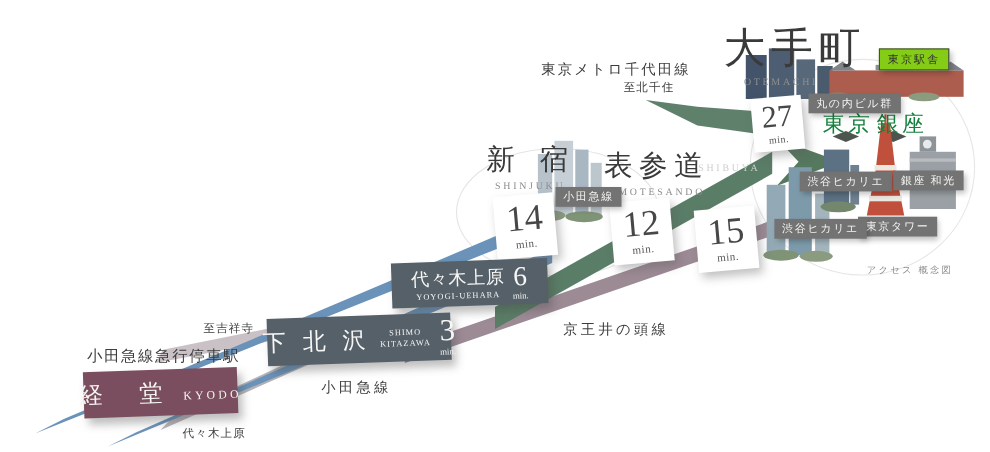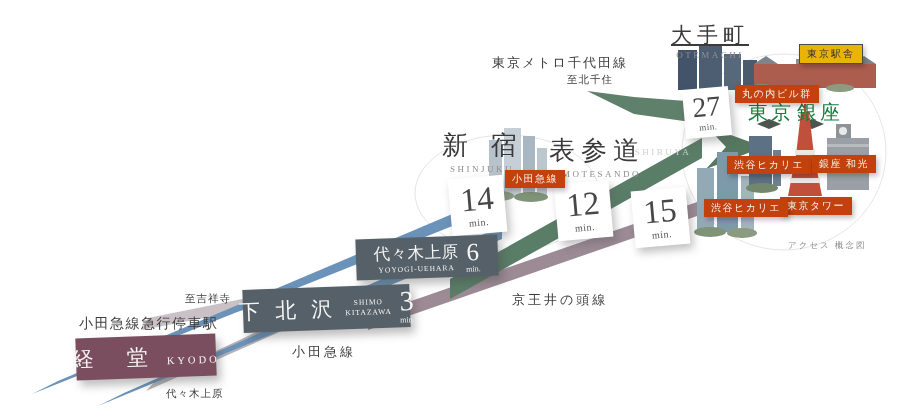--- a/index.html
+++ b/index.html
@@ -5,21 +5,21 @@
   html,body{margin:0;padding:0;background:#fff;}
   .stage{position:relative;width:900px;height:411px;background:#ffffff;overflow:hidden;
          font-family:"Liberation Serif","DejaVu Serif",serif;color:#3c3c3c;}
   .abs{position:absolute;}
   svg{position:absolute;left:0;top:0;}
 
   
   .place{text-align:center;}
   .place .kanji{font-size:26px;letter-spacing:8px;color:#3a3a3a;white-space:nowrap;line-height:1.1;}
   .place .romaji{font-size:9px;letter-spacing:2.5px;color:#8e8e8e;margin-top:3px;white-space:nowrap;}
-  .otemachi .kanji{font-size:21px;letter-spacing:5px;text-decoration:underline;}
+  .otemachi .kanji{font-size:38px;letter-spacing:5px;}
   .subplace{font-size:20px;letter-spacing:3px;color:#15803d;white-space:nowrap;}
 
   
   .minbox{background:#ffffff;box-shadow:3px 5px 9px rgba(90,90,90,.38);
           display:flex;flex-direction:column;align-items:center;justify-content:center;
           transform:rotate(-5deg);z-index:3;}
   .minbox .num{font-size:33px;line-height:1;color:#474747;}
   .minbox .unit{font-size:10px;color:#555;margin-top:1px;letter-spacing:.5px;}
   .minbox.small .num{font-size:28px;}
   .minbox.small .unit{font-size:9px;}
@@ -30,23 +30,23 @@
   .slab .sname{letter-spacing:5px;white-space:nowrap;}
   .slab .sromaji{font-size:7.5px;letter-spacing:1px;line-height:1.3;text-align:center;white-space:nowrap;}
   .slab .smin{display:flex;flex-direction:column;align-items:center;line-height:1;}
   .slab .smin .num{font-size:28px;}
   .slab .smin .unit{font-size:8px;margin-top:1px;}
   .slab.kyodo{background:#7a4e5e;}
   .slab.kyodo .sname{font-size:21px;letter-spacing:14px;}
   .slab.kyodo .sromaji{font-size:10.5px;letter-spacing:3px;margin-top:8px;}
 
   
-  .tag{background:#c2410c;color:#f4f4f2;font-size:10px;letter-spacing:1.5px;
+  .tag{background:#737373;color:#f4f4f2;font-size:10px;letter-spacing:1.5px;
        padding:2px 7px;white-space:nowrap;box-shadow:2px 3px 5px rgba(0,0,0,.25);z-index:4;}
-  .tag.outline{background:#eab308;color:#333;border:1px solid #4a4a4a;letter-spacing:2px;}
+  .tag.outline{background:#84cc16;color:#333;border:1px solid #4a4a4a;letter-spacing:2px;}
 
   .note{font-size:13px;letter-spacing:2px;color:#3d3d3d;white-space:nowrap;z-index:2;}
   .note.small{font-size:10.5px;letter-spacing:1px;}
   .note.gray{color:#8a8a8a;font-size:8.5px;letter-spacing:2px;}
 </style>
 </head>
 <body>
 
 <div class="stage">
 

